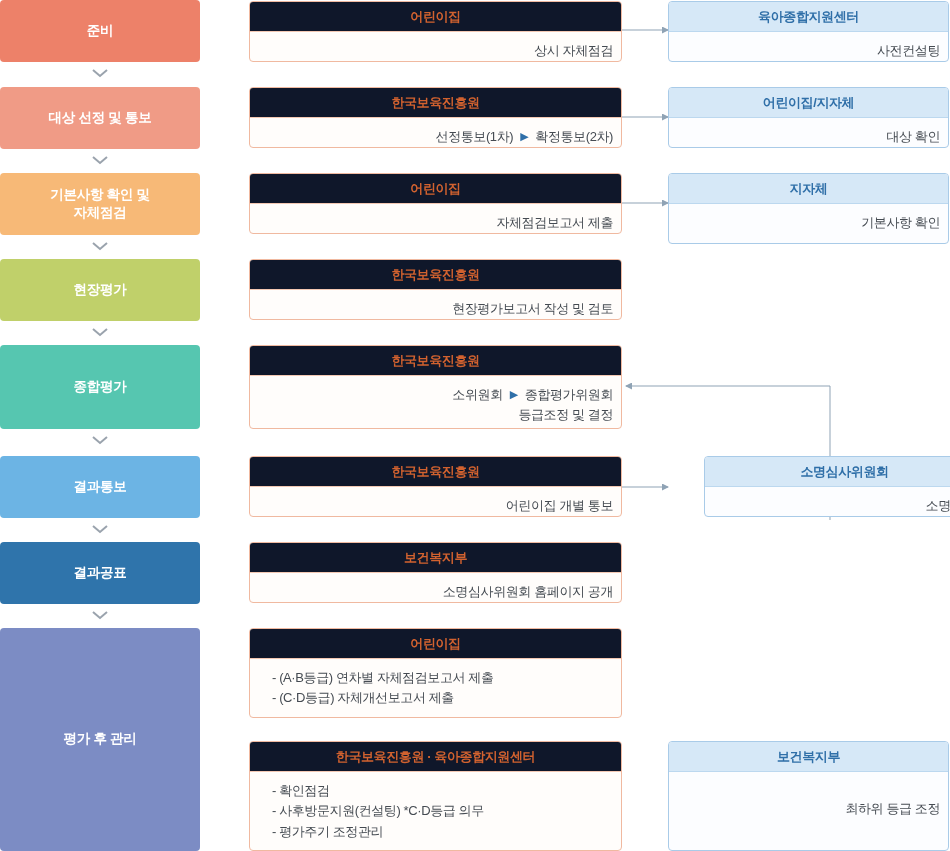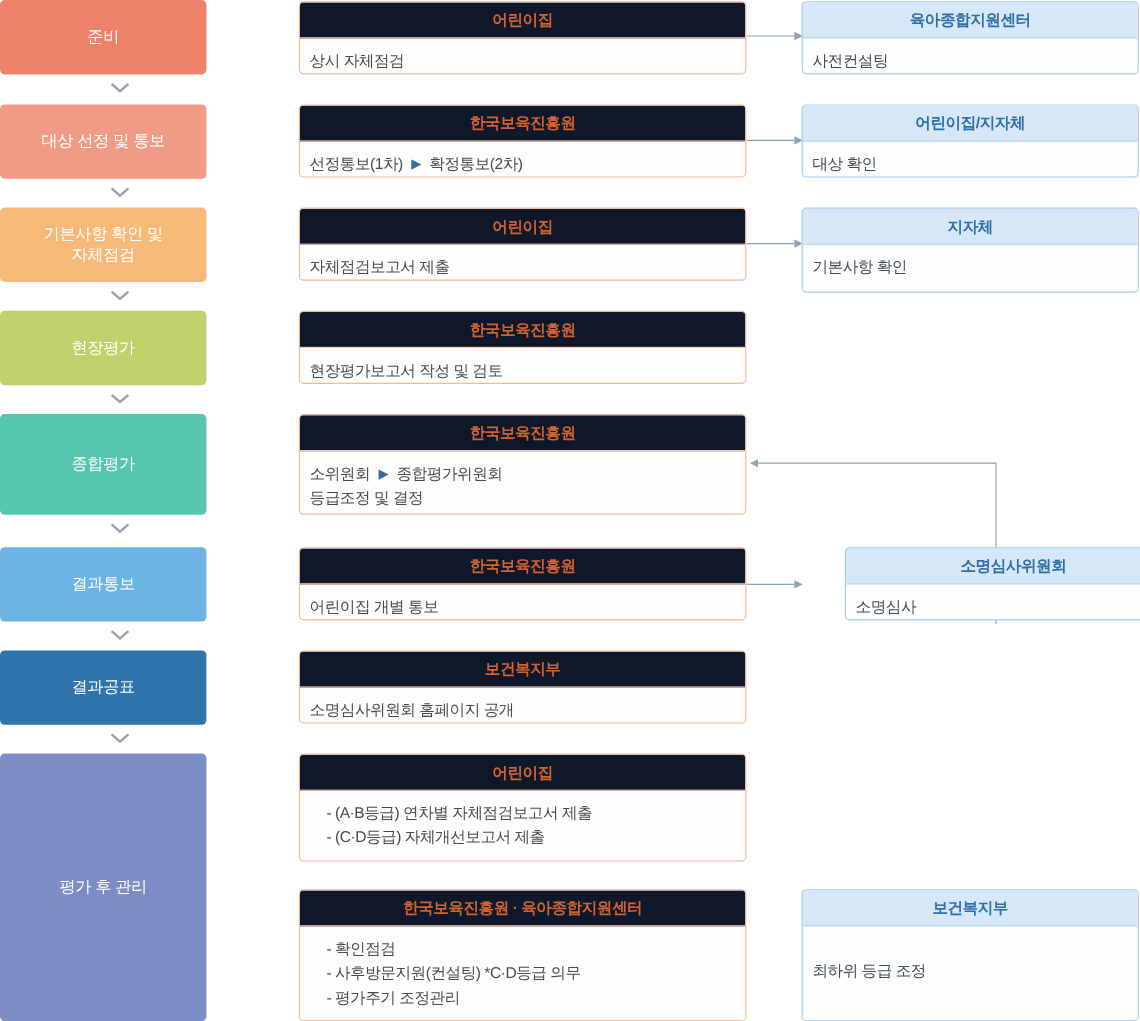--- a/index.html
+++ b/index.html
@@ -16,25 +16,25 @@
     position: relative;
     width: 950px;
     height: 851px;
     overflow: hidden;
   }
 
   
   .stage {
     position: absolute;
     left: 0;
-    width: 172px;
+    width: 200px;
     border-radius: 4px;
     color: #ffffff;
     font-size: 13.5px;
-    font-weight: normal;
+    font-weight: bold;
     display: flex;
     align-items: center;
     justify-content: center;
     text-align: center;
     line-height: 1.35;
     letter-spacing: -0.3px;
     box-sizing: border-box;
   }
   .stage-arrow {
     position: absolute;
@@ -70,21 +70,21 @@
     box-sizing: border-box;
     width: 100%;
     text-align: center;
     font-size: 13px;
     color: #454b52;
     letter-spacing: -0.4px;
     padding: 9px 8px;
     line-height: 1.6;
     display: flex;
     flex-direction: column;
-    align-items: flex-start;
+    align-items: flex-end;
     justify-content: center;
   }
   .box .bdy.left {
     align-items: flex-start;
     text-align: left;
     padding-left: 22px;
   }
 
   
   .box.center {

